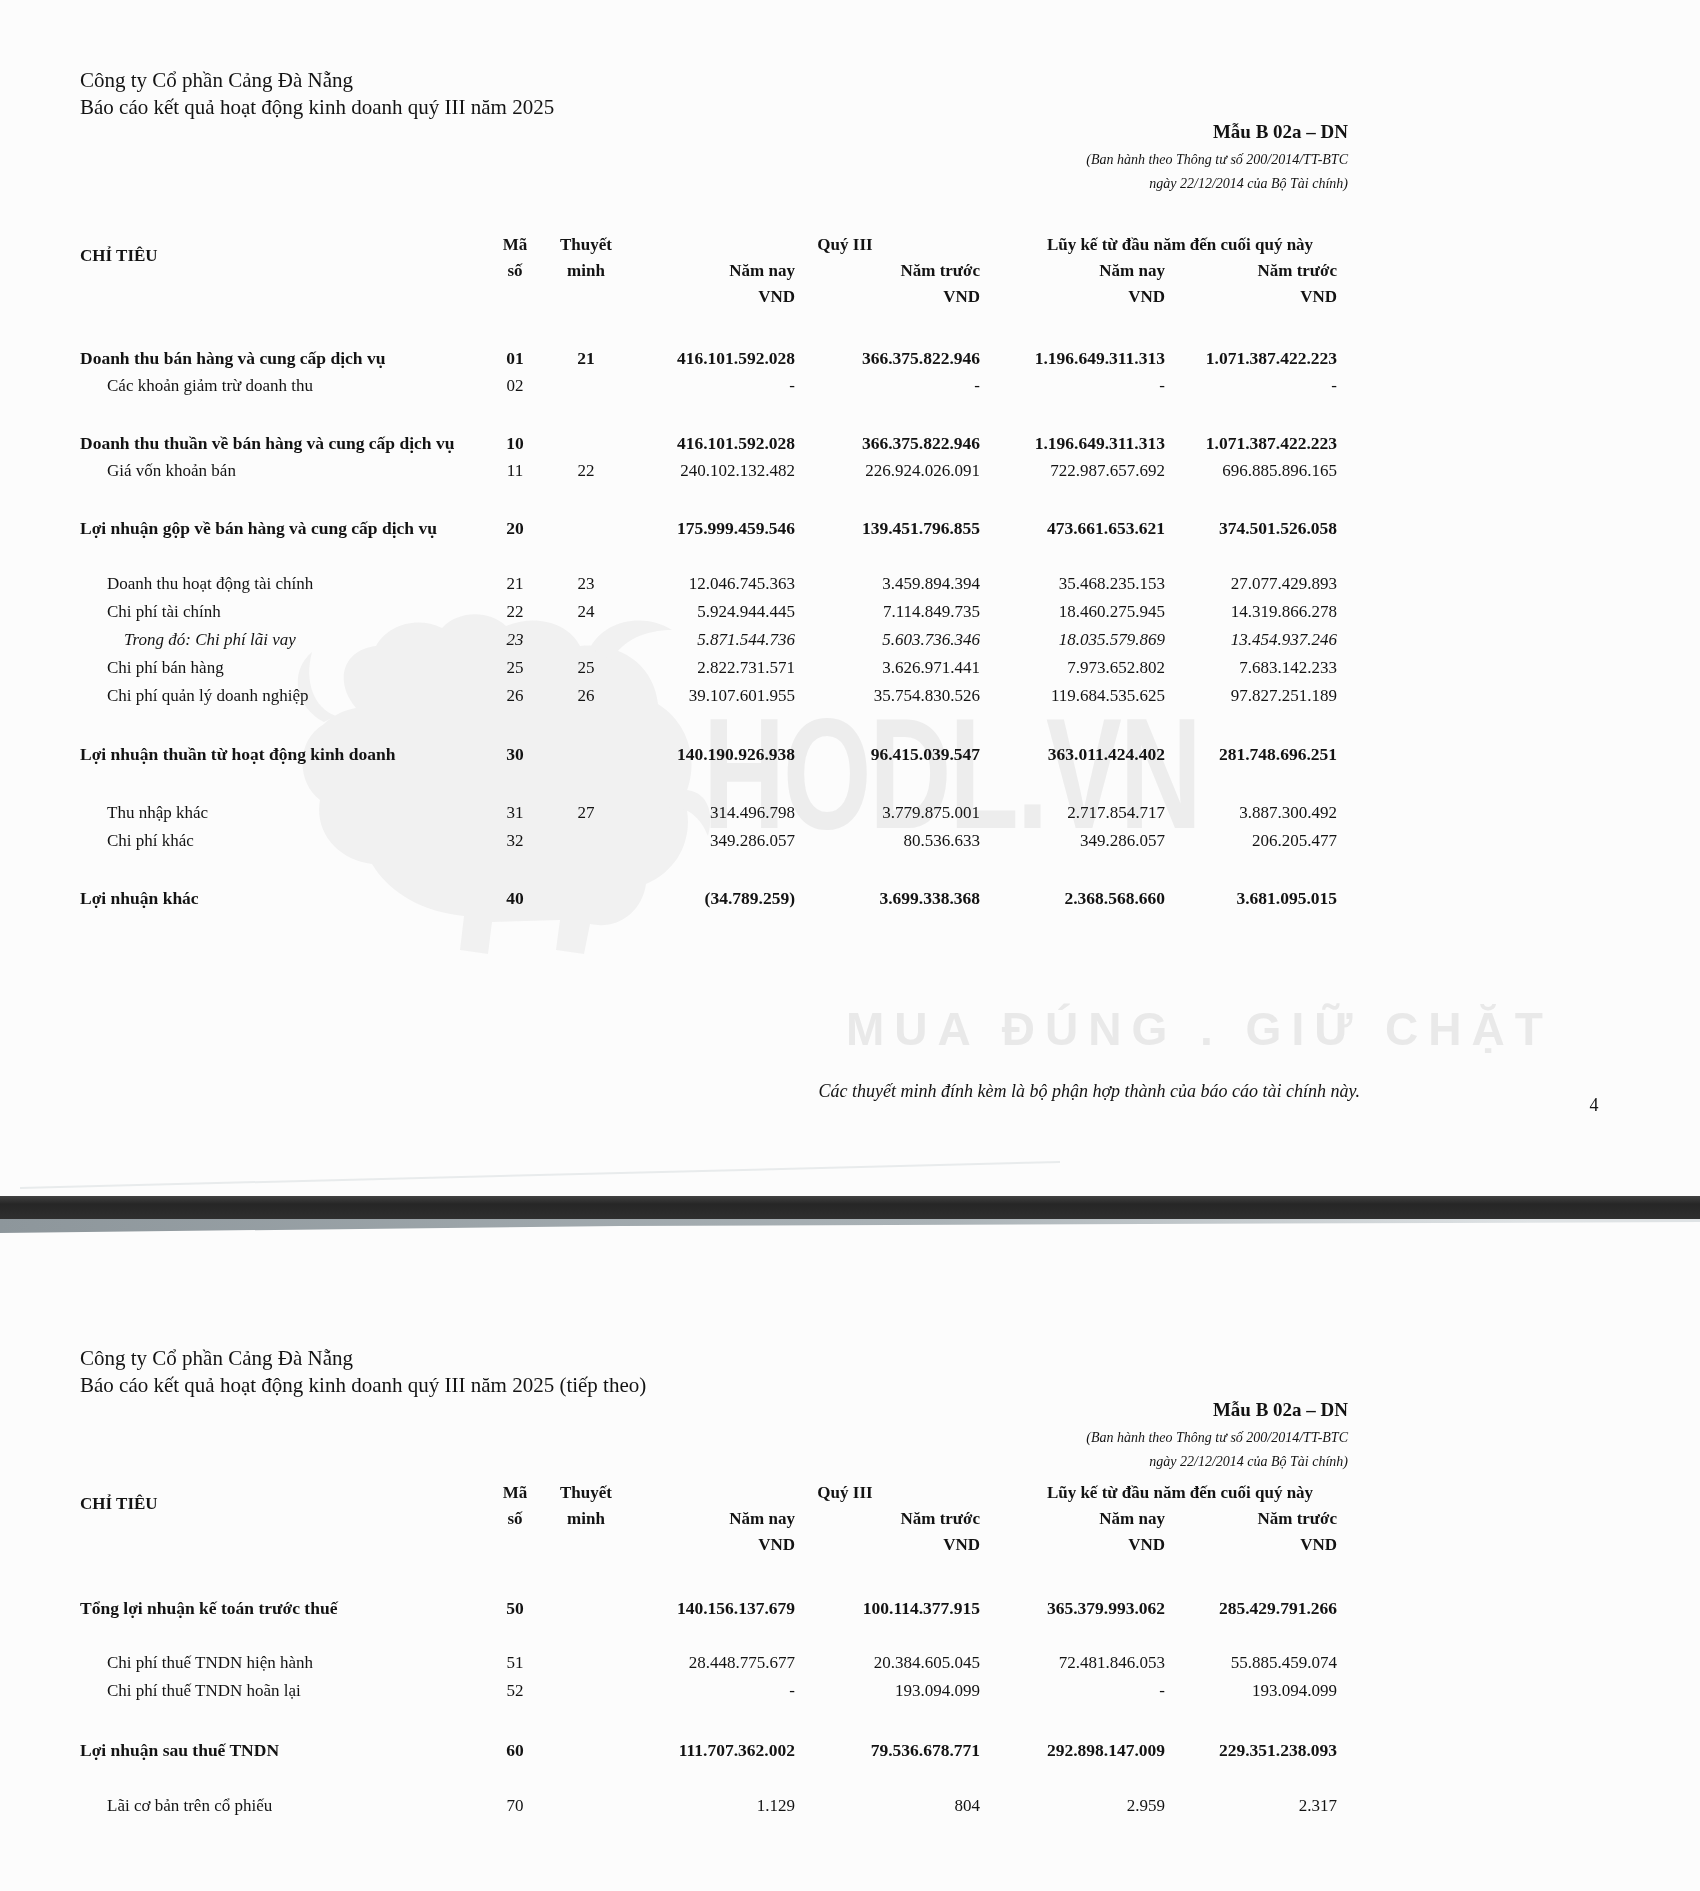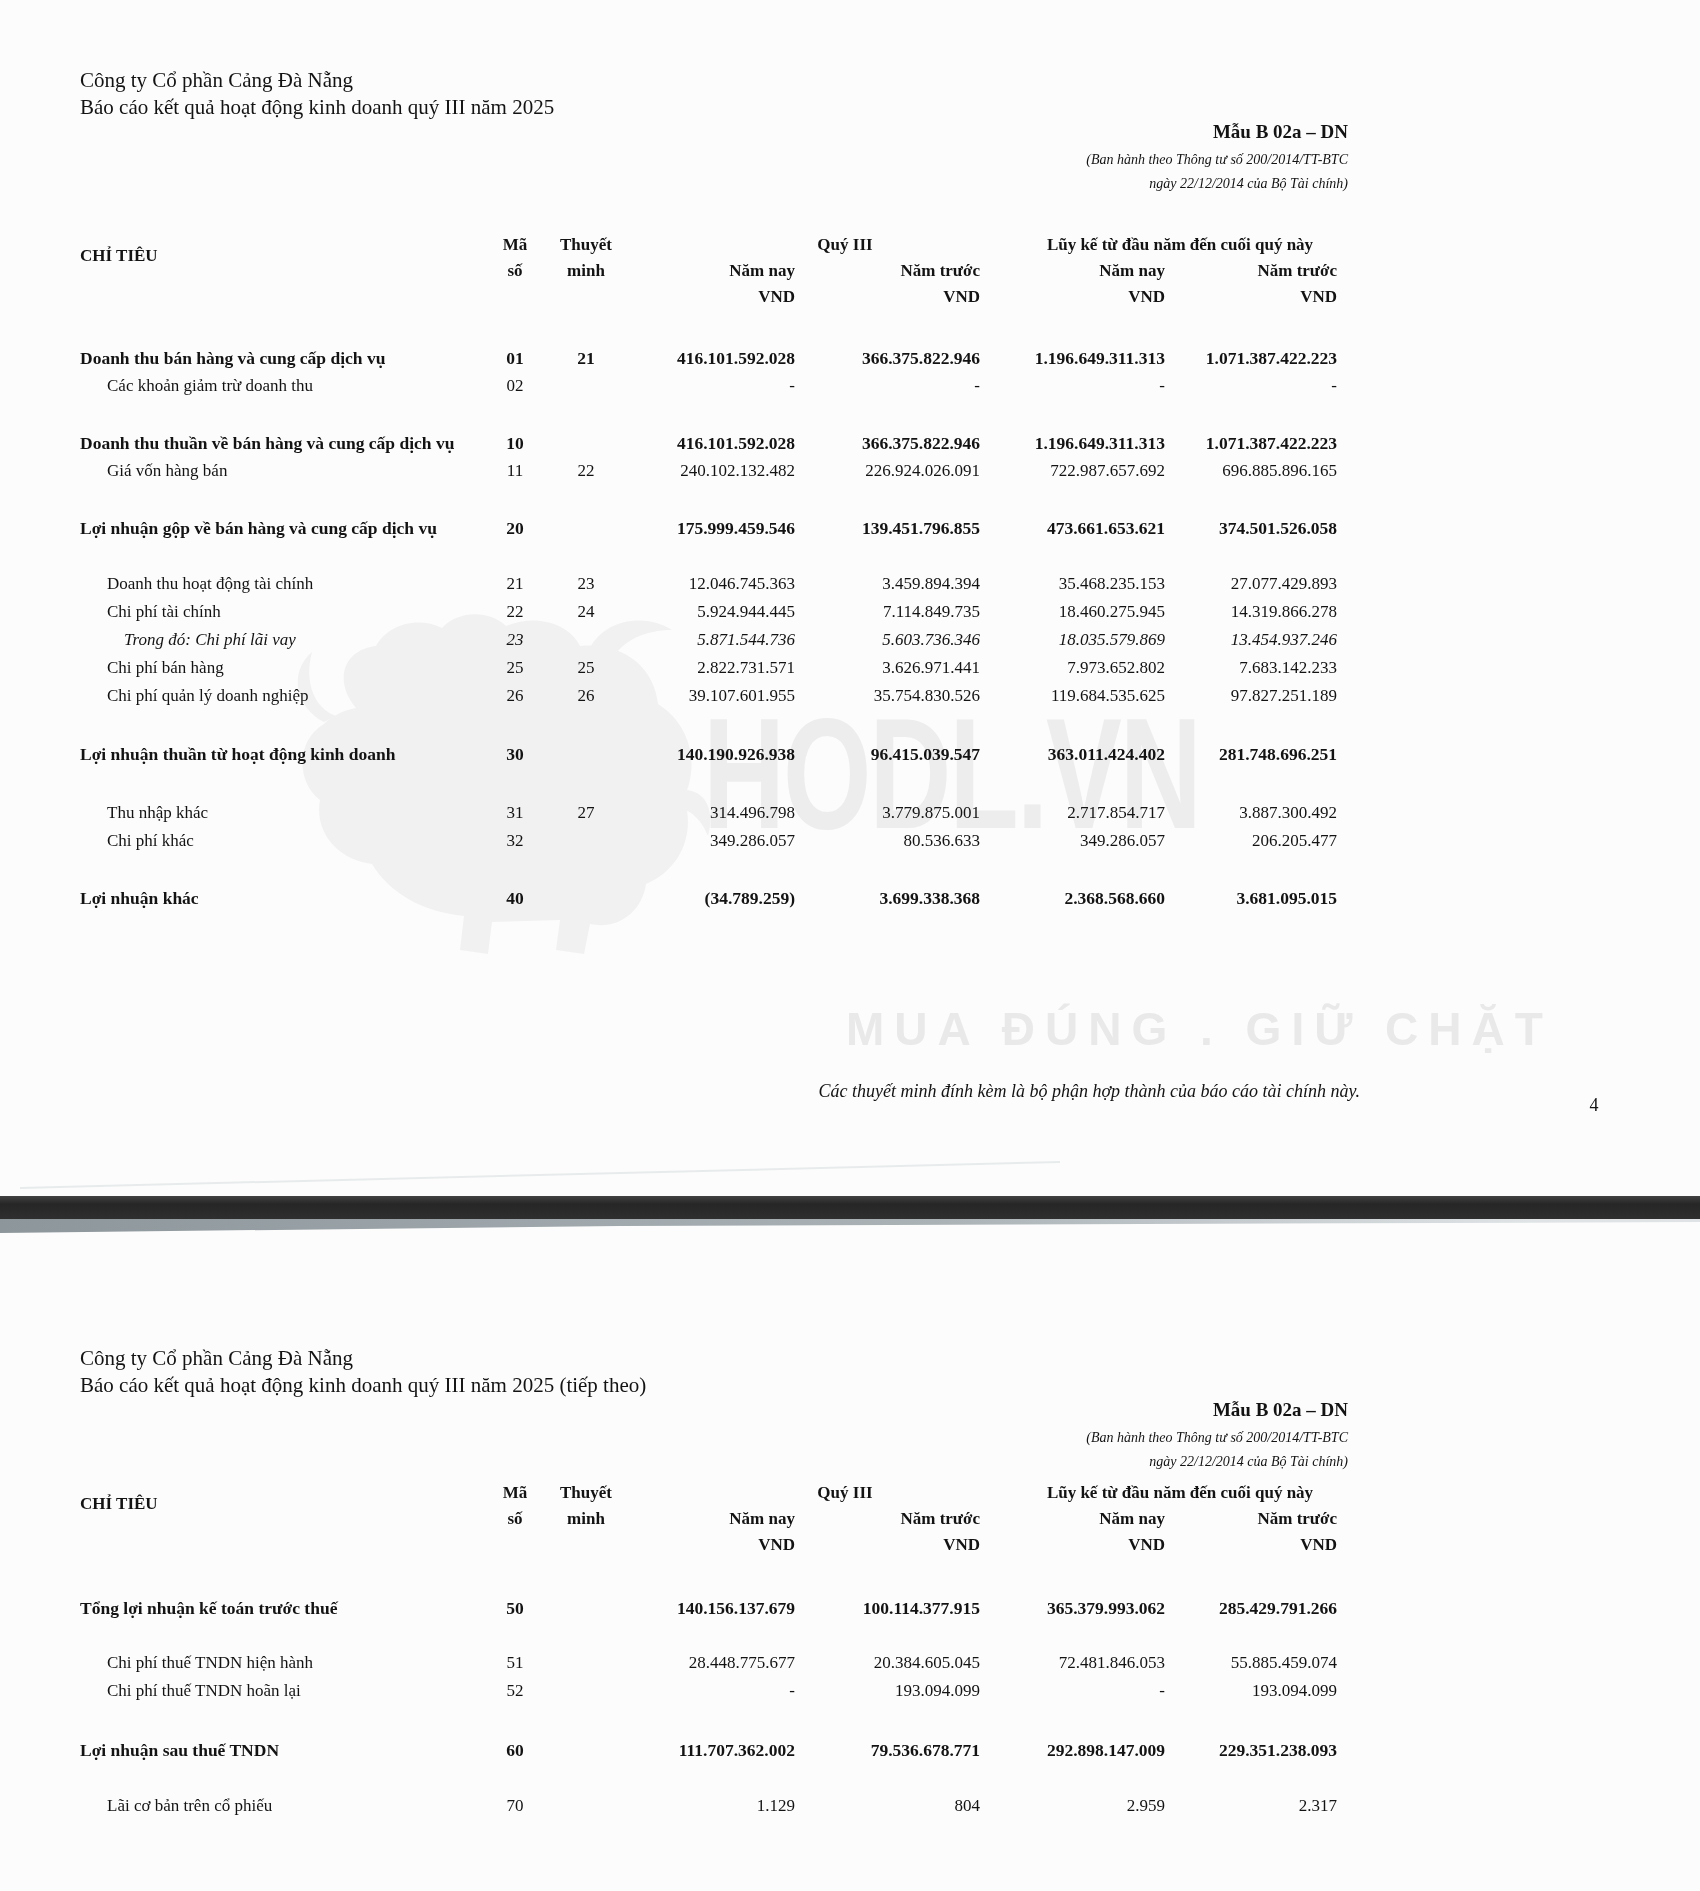--- a/index.html
+++ b/index.html
@@ -132,21 +132,21 @@
         <div class="row s-bold ind-0" style="top: 431px;">
           <span class="cell c-label">Doanh thu thuần về bán hàng và cung cấp dịch vụ</span>
           <span class="cell c-code">10</span>
           <span class="cell c-note"></span>
           <span class="cell c-v1">416.101.592.028</span>
           <span class="cell c-v2">366.375.822.946</span>
           <span class="cell c-v3">1.196.649.311.313</span>
           <span class="cell c-v4">1.071.387.422.223</span>
         </div>
         <div class="row s-normal ind-1" style="top: 459px;">
-          <span class="cell c-label">Giá vốn hàng bán</span>
+          <span class="cell c-label">Giá vốn khoản bán</span>
           <span class="cell c-code">11</span>
           <span class="cell c-note">22</span>
           <span class="cell c-v1">240.102.132.482</span>
           <span class="cell c-v2">226.924.026.091</span>
           <span class="cell c-v3">722.987.657.692</span>
           <span class="cell c-v4">696.885.896.165</span>
         </div>
         <div class="row s-bold ind-0" style="top: 516px;">
           <span class="cell c-label">Lợi nhuận gộp về bán hàng và cung cấp dịch vụ</span>
           <span class="cell c-code">20</span>

